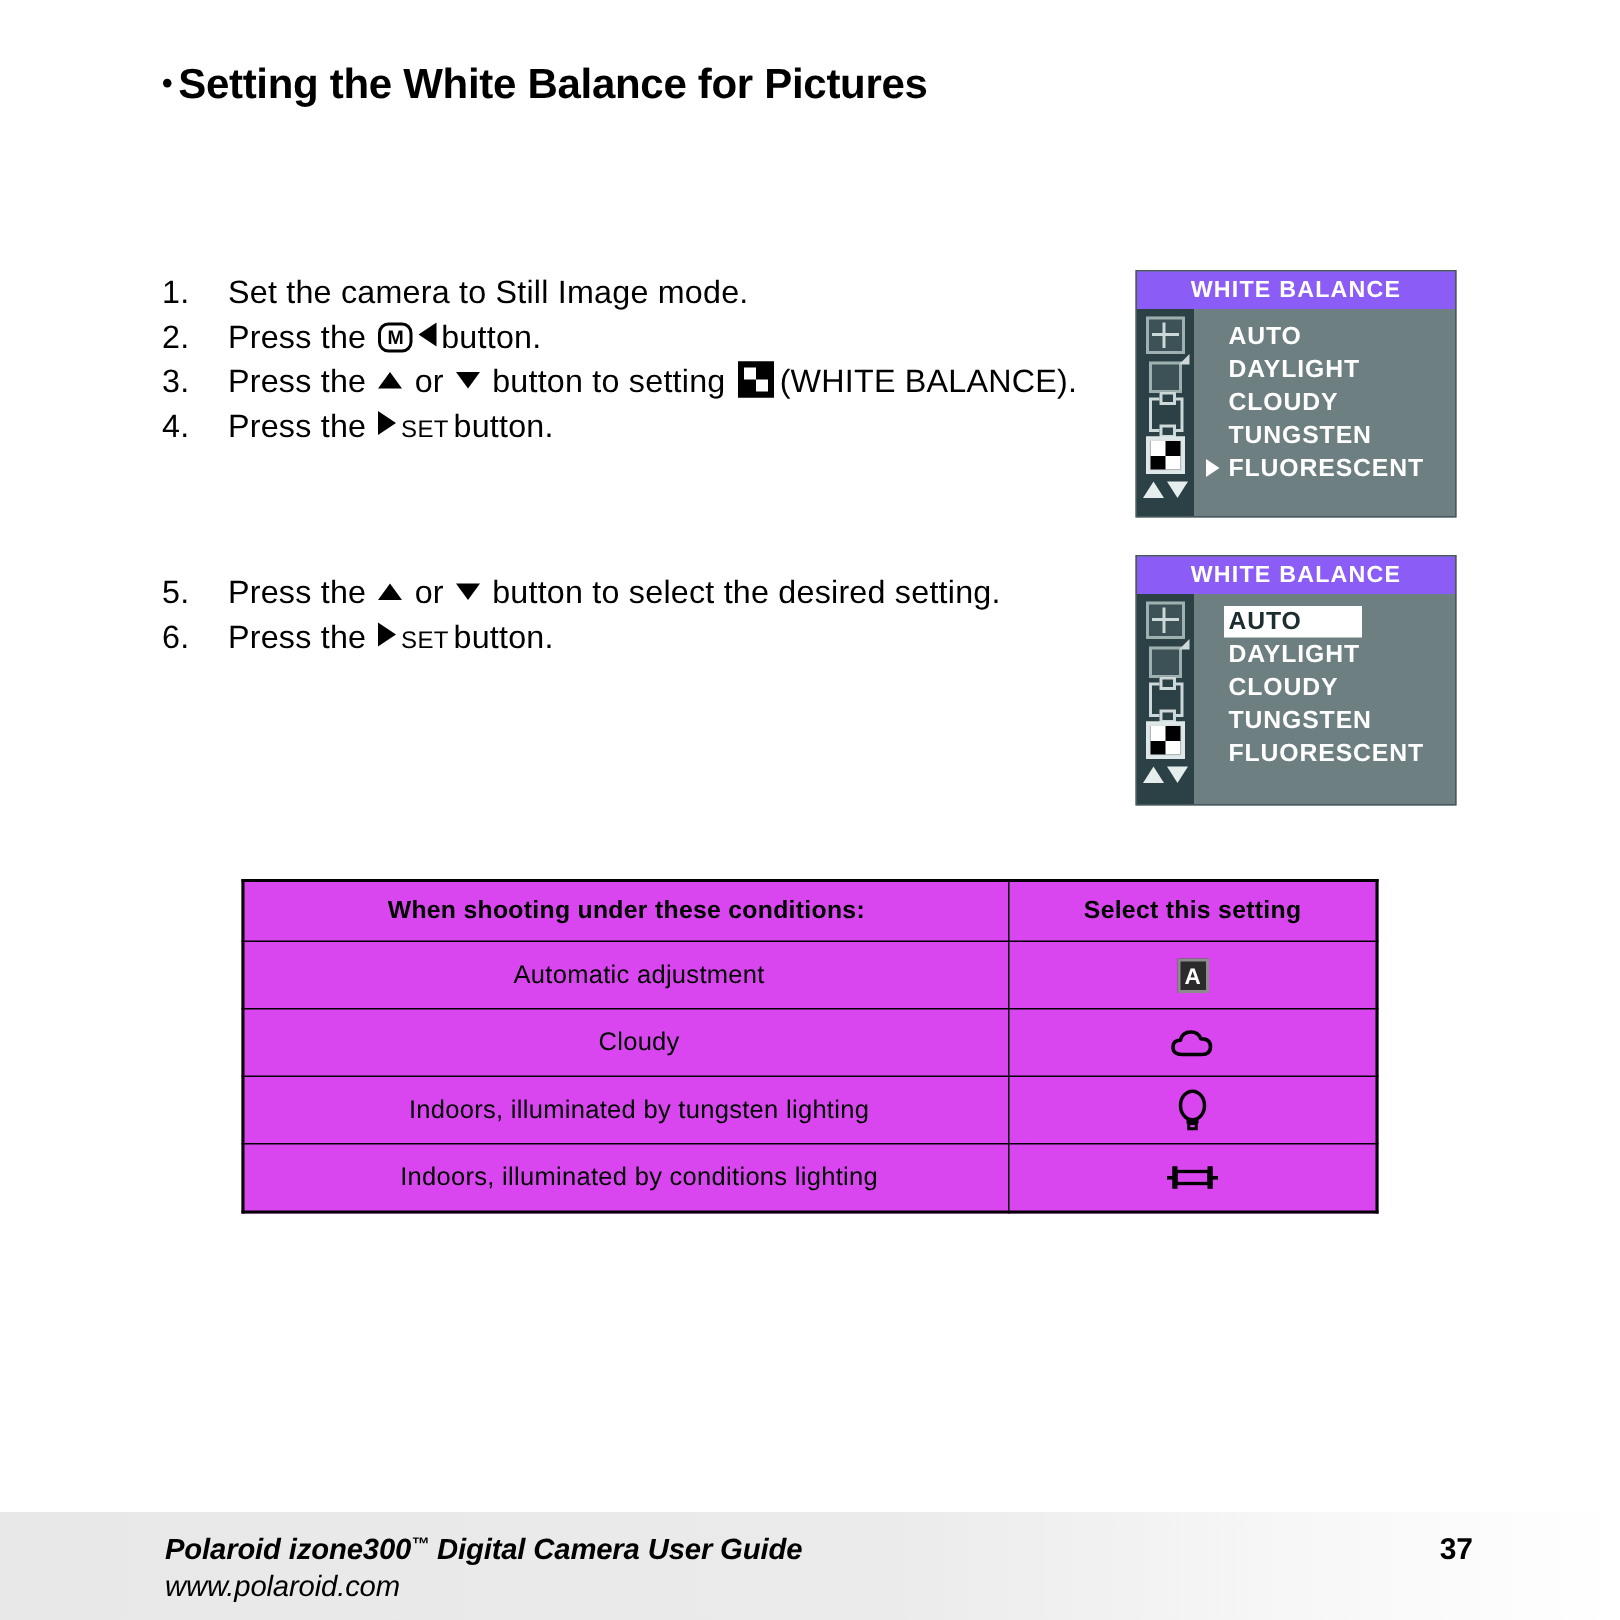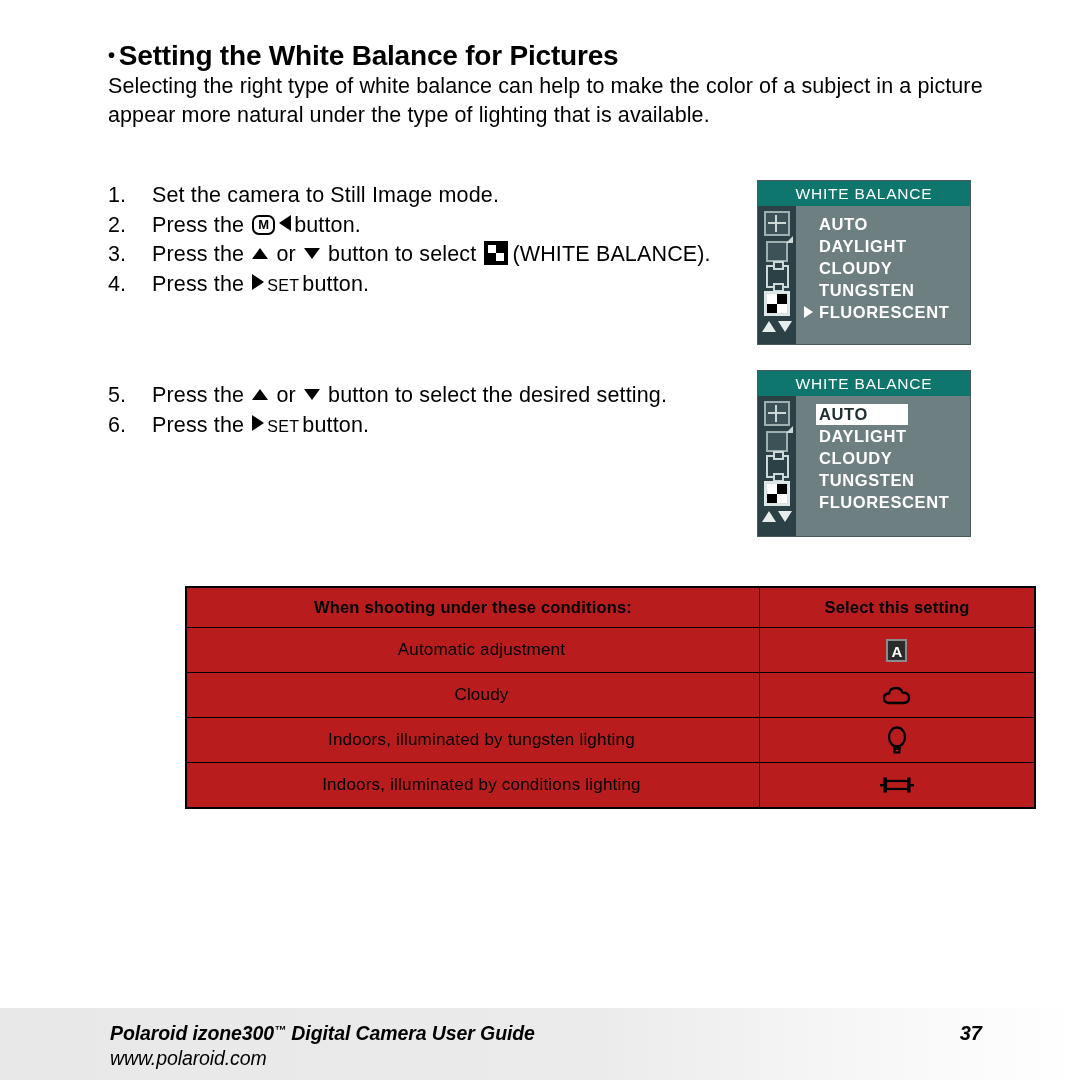--- a/index.html
+++ b/index.html
@@ -153,24 +153,24 @@
     position: absolute;
     width: 214px;
     background: #6d7f81;
     border: 1px solid #4a5a5c;
     box-sizing: border-box;
   }
   .lcd-1 { left: 757px; top: 180px; height: 165px; }
   .lcd-2 { left: 757px; top: 370px; height: 167px; }
 
   .lcd-title {
-    background: #0f766e;
+    background: #8b5cf6;
     color: #ffffff;
     font-size: 15.5px;
-    font-weight: normal;
+    font-weight: bold;
     letter-spacing: 0.8px;
     text-align: center;
     padding: 4px 0 4px 0;
     line-height: 17px;
   }
   .lcd-body {
     display: flex;
     height: calc(100% - 25px);
   }
   .lcd-rail {
@@ -321,25 +321,24 @@
     background: #ffffff;
     color: #1e2e30;
     padding: 1px 40px 1px 3px;
   }
 
   
   .tbl {
     position: absolute;
     left: 161px;
     top: 586px;
-    width: 851px;
+    width: 758px;
     border-collapse: collapse;
     border: 2.5px solid #000;
-    background: #b91c1c;
-    margin-left: 24px;
+    background: #d946ef;
   }
   .tbl td, .tbl th {
     border: 1.5px solid #000;
     box-sizing: border-box;
     text-align: center;
   }
   .tbl th {
     font-size: 16.5px;
     font-weight: bold;
     text-align: center;
@@ -457,46 +456,44 @@
     font-weight: normal;
     font-style: italic;
     letter-spacing: -0.1px;
   }
   .page-num {
     position: absolute;
     right: 98px;
     top: 14px;
     font-size: 20px;
     font-weight: bold;
-    font-style: italic;
   }
 </style>
 </head>
 <body>
 
 <div class="page">
 
   <div class="heading">
     <span class="bullet">•</span><span>Setting the White Balance for Pictures</span>
   </div>
 
-  <div class="intro">Selecting the right type of white balance can help to make the color of a subject in a picture appear more natural under the type of lighting that is available.</div>
 
   <div class="steps steps-a" id="steps-a">
       <div class="step">
         <div class="step-num">1.</div>
         <div class="step-body"><span>Set the camera to Still Image mode.</span></div>
       </div>
       <div class="step">
         <div class="step-num">2.</div>
         <div class="step-body"><span>Press the </span><span class="btn-m">M</span><span class="tri-left"></span><span>button.</span></div>
       </div>
       <div class="step">
         <div class="step-num">3.</div>
-        <div class="step-body"><span>Press the </span><span class="tri-up"></span><span> or </span><span class="tri-dn"></span><span> button to select </span><span class="wb-inline"><i class="tl"></i><i class="br"></i></span><span>(WHITE BALANCE).</span></div>
+        <div class="step-body"><span>Press the </span><span class="tri-up"></span><span> or </span><span class="tri-dn"></span><span> button to setting </span><span class="wb-inline"><i class="tl"></i><i class="br"></i></span><span>(WHITE BALANCE).</span></div>
       </div>
       <div class="step">
         <div class="step-num">4.</div>
         <div class="step-body"><span>Press the </span><span class="tri-right"></span><span class="set-label">SET</span><span>button.</span></div>
       </div>
     </div>
 
   <div class="steps steps-b" id="steps-b">
       <div class="step">
         <div class="step-num">5.</div>

